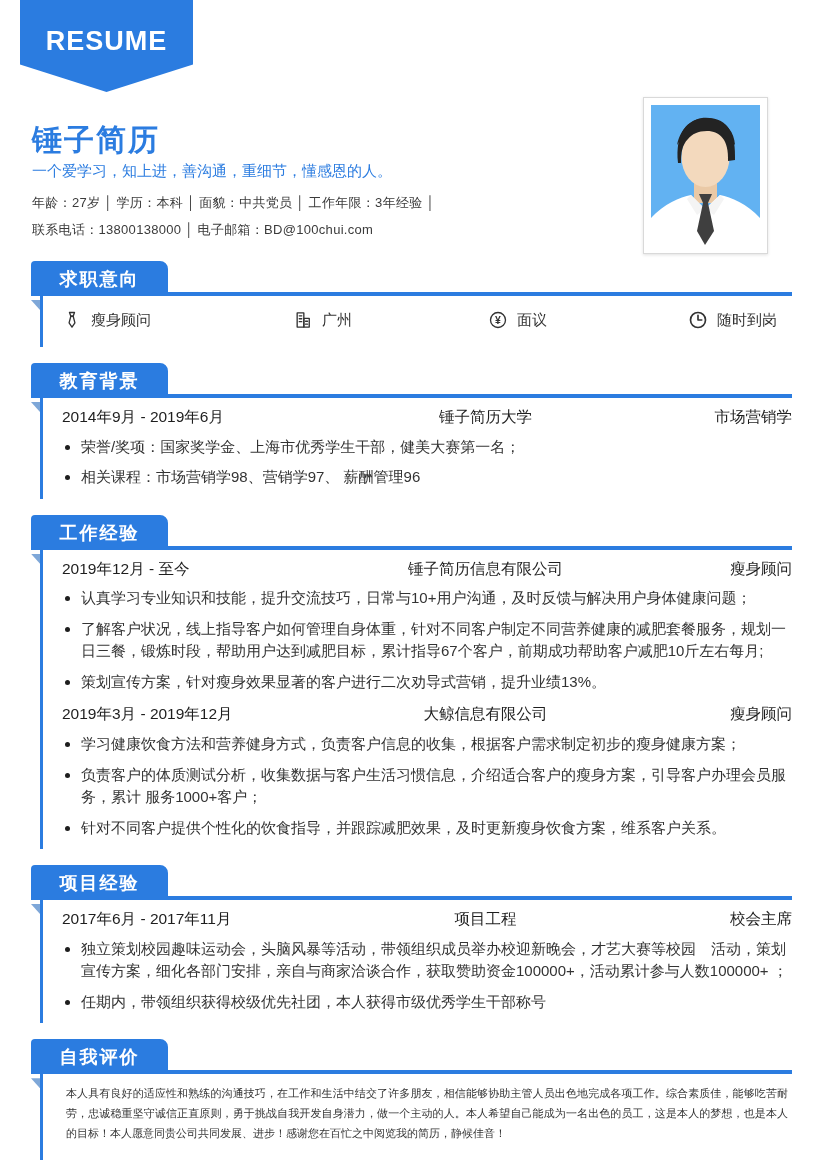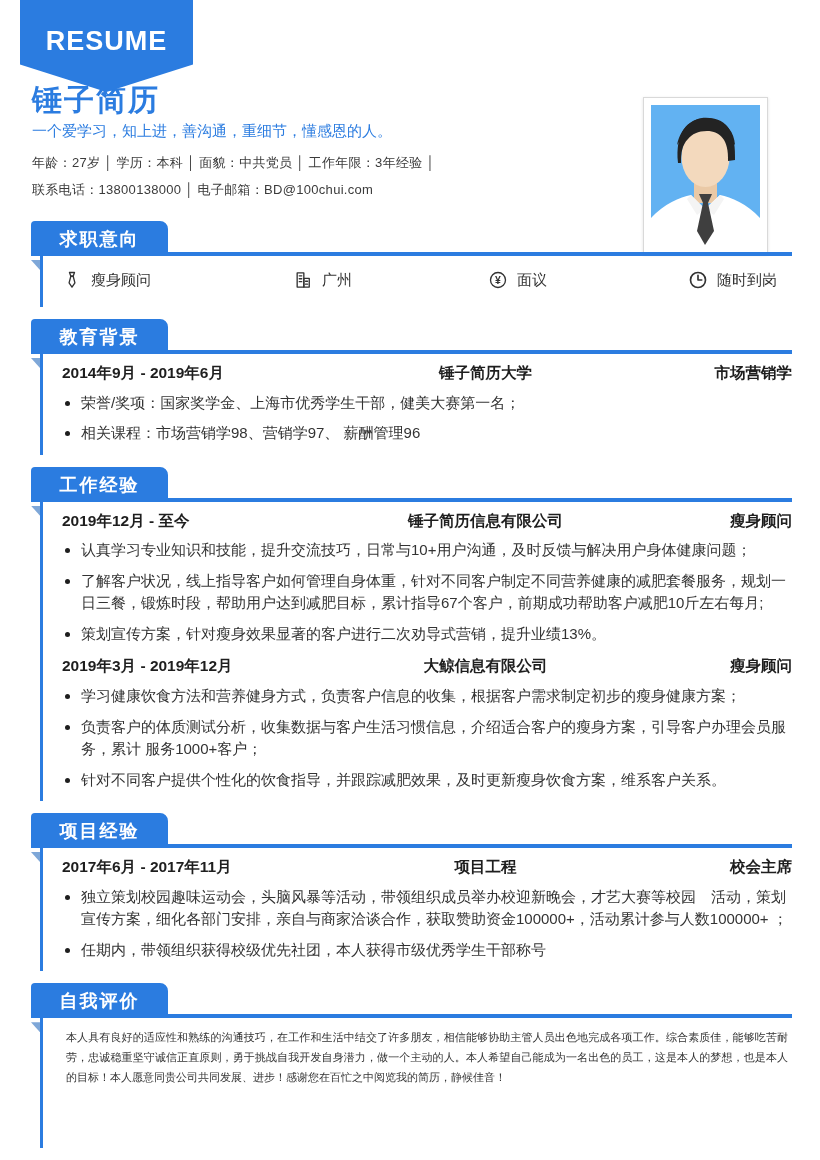--- a/index.html
+++ b/index.html
@@ -23,50 +23,50 @@
     text-align:center;padding-top:26px;
   }
   
   .avatar-frame{
     position:absolute;left:643px;top:97px;width:125px;height:157px;
     background:#fff;border:1px solid #d9d9d9;padding:7px;
     box-shadow:0 1px 3px rgba(0,0,0,.12);
   }
   .avatar-frame svg{display:block;width:109px;height:141px;}
   
-  .header-block{padding:80px 180px 0 32px;}
+  .header-block{padding:120px 180px 0 32px;}
   .name{margin:0;font-size:30px;font-weight:600;color:var(--blue);letter-spacing:2px;}
   .tagline{margin-top:1px;font-size:15px;color:var(--blue);font-family:Liberation Serif, serif;}
   .info{margin-top:13px;font-size:13px;color:#3b3b3b;letter-spacing:.3px;}
   .info + .info{margin-top:9px;}
   
   .sections{margin-top:22px;}
   .sec{position:relative;margin-top:12px;}
-  .sec-h{margin:8px 28px 0 31px;border-bottom:4px solid var(--blue);height:35px;}
+  .sec-h{margin:16px 28px 0 31px;border-bottom:4px solid var(--blue);height:35px;}
   .tab{
     display:inline-block;width:137px;height:35px;line-height:36px;background:var(--blue);
     color:#fff;font-size:18px;font-weight:bold;text-align:center;
     border-radius:4px 8px 0 0;letter-spacing:2px;
   }
   .fold{
     position:absolute;left:31px;top:39px;width:9px;height:10px;background:var(--fold);
     clip-path:polygon(100% 0,100% 100%,0 0);
   }
   .sec-b{margin:0 28px 0 40px;border-left:3px solid var(--blue);padding:8px 0 10px 19px;}
   .sec:last-child .sec-b{padding-bottom:60px;}
   
   .obj-row{display:flex;align-items:center;padding:6px 0 7px;}
   .obj-item{display:flex;align-items:center;gap:9px;font-size:15px;color:var(--text);}
   .obj-item:nth-child(1){flex:0 0 231px;}
   .obj-item:nth-child(2){flex:0 0 195px;}
   .obj-item:nth-child(3){flex:0 0 200px;}
   .obj-item:nth-child(4){flex:1;}
   .obj-item svg{flex:0 0 auto;}
   
-  .entry-row{display:flex;align-items:baseline;font-size:15.5px;font-weight:bold;color:var(--ink);line-height:1.4;}
+  .entry-row{display:flex;align-items:baseline;font-size:15.5px;font-weight:normal;color:var(--ink);line-height:1.4;}
   .entry-row .l{flex:0 0 34%;}
   .entry-row .c{flex:1;text-align:center;}
   .entry-row .r{flex:0 0 18%;text-align:right;}
   
   .bullets{list-style:none;margin:4px 0 0;padding:0;}
   .bullets li{
     position:relative;padding-left:19px;font-size:15px;line-height:1.5;color:var(--text);margin-top:8px;
   }
   .bullets li::before{
     content:"";position:absolute;left:3px;top:9px;width:5px;height:5px;border-radius:50%;background:var(--ink);

